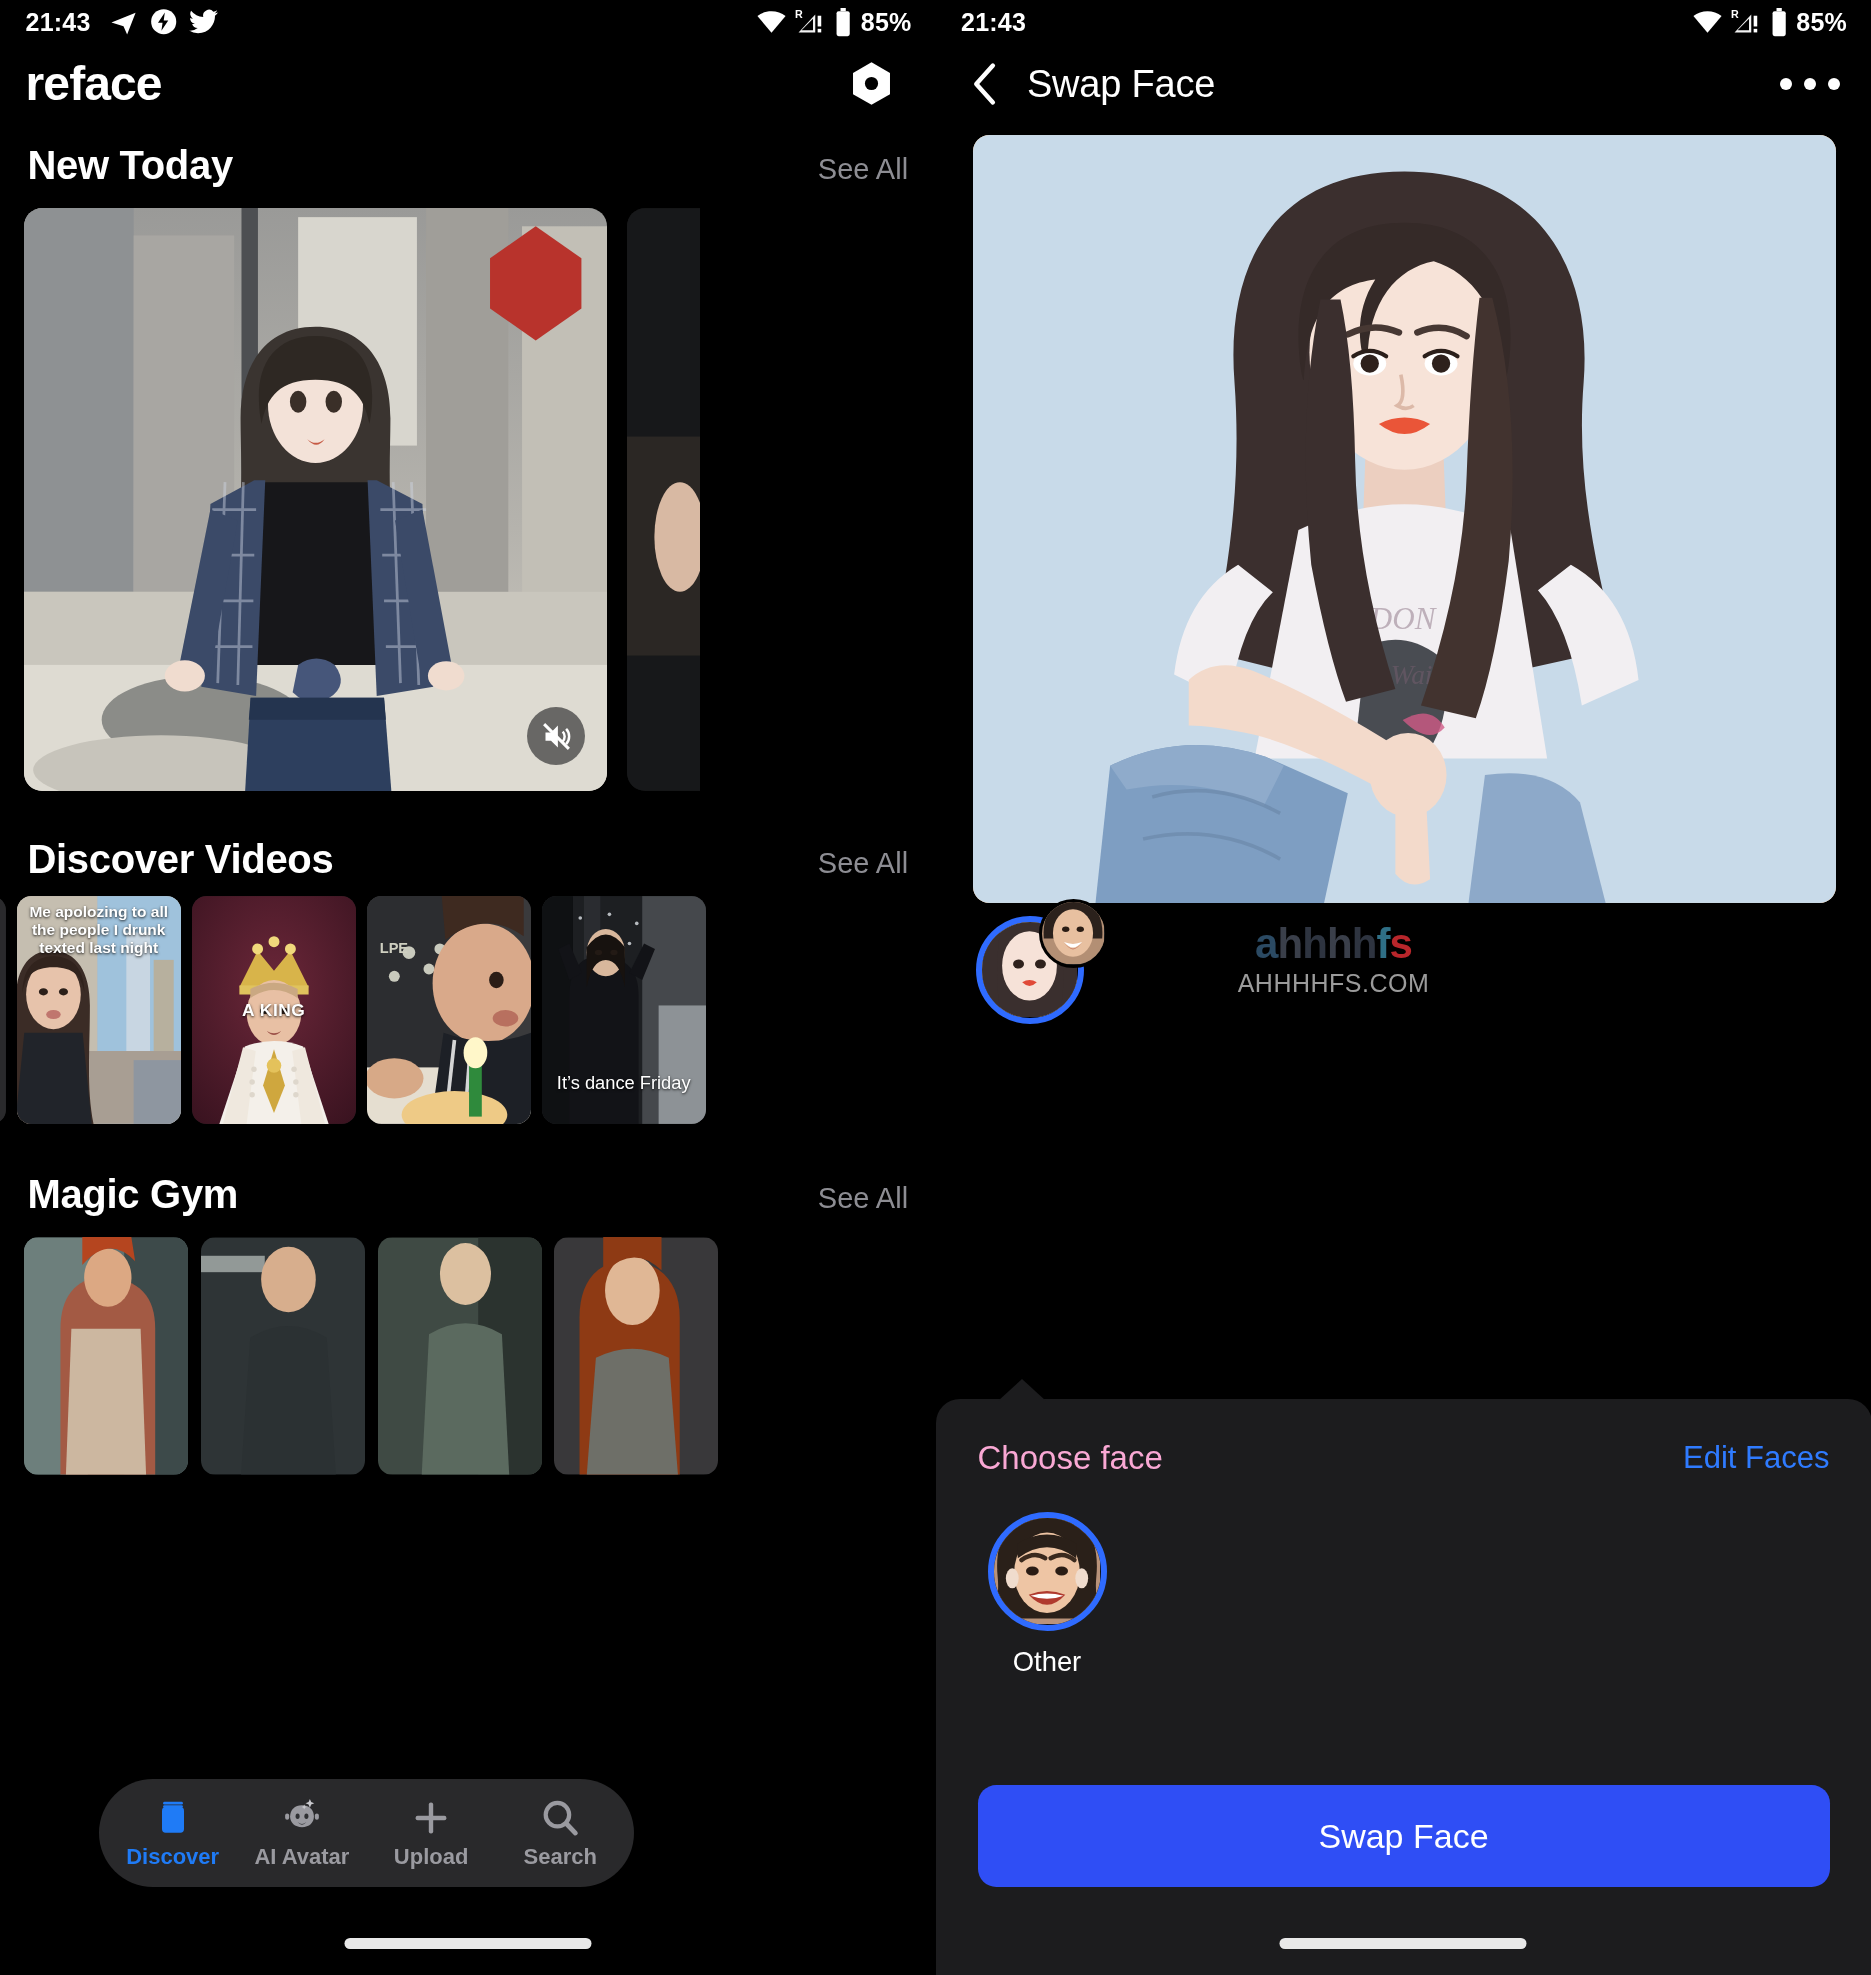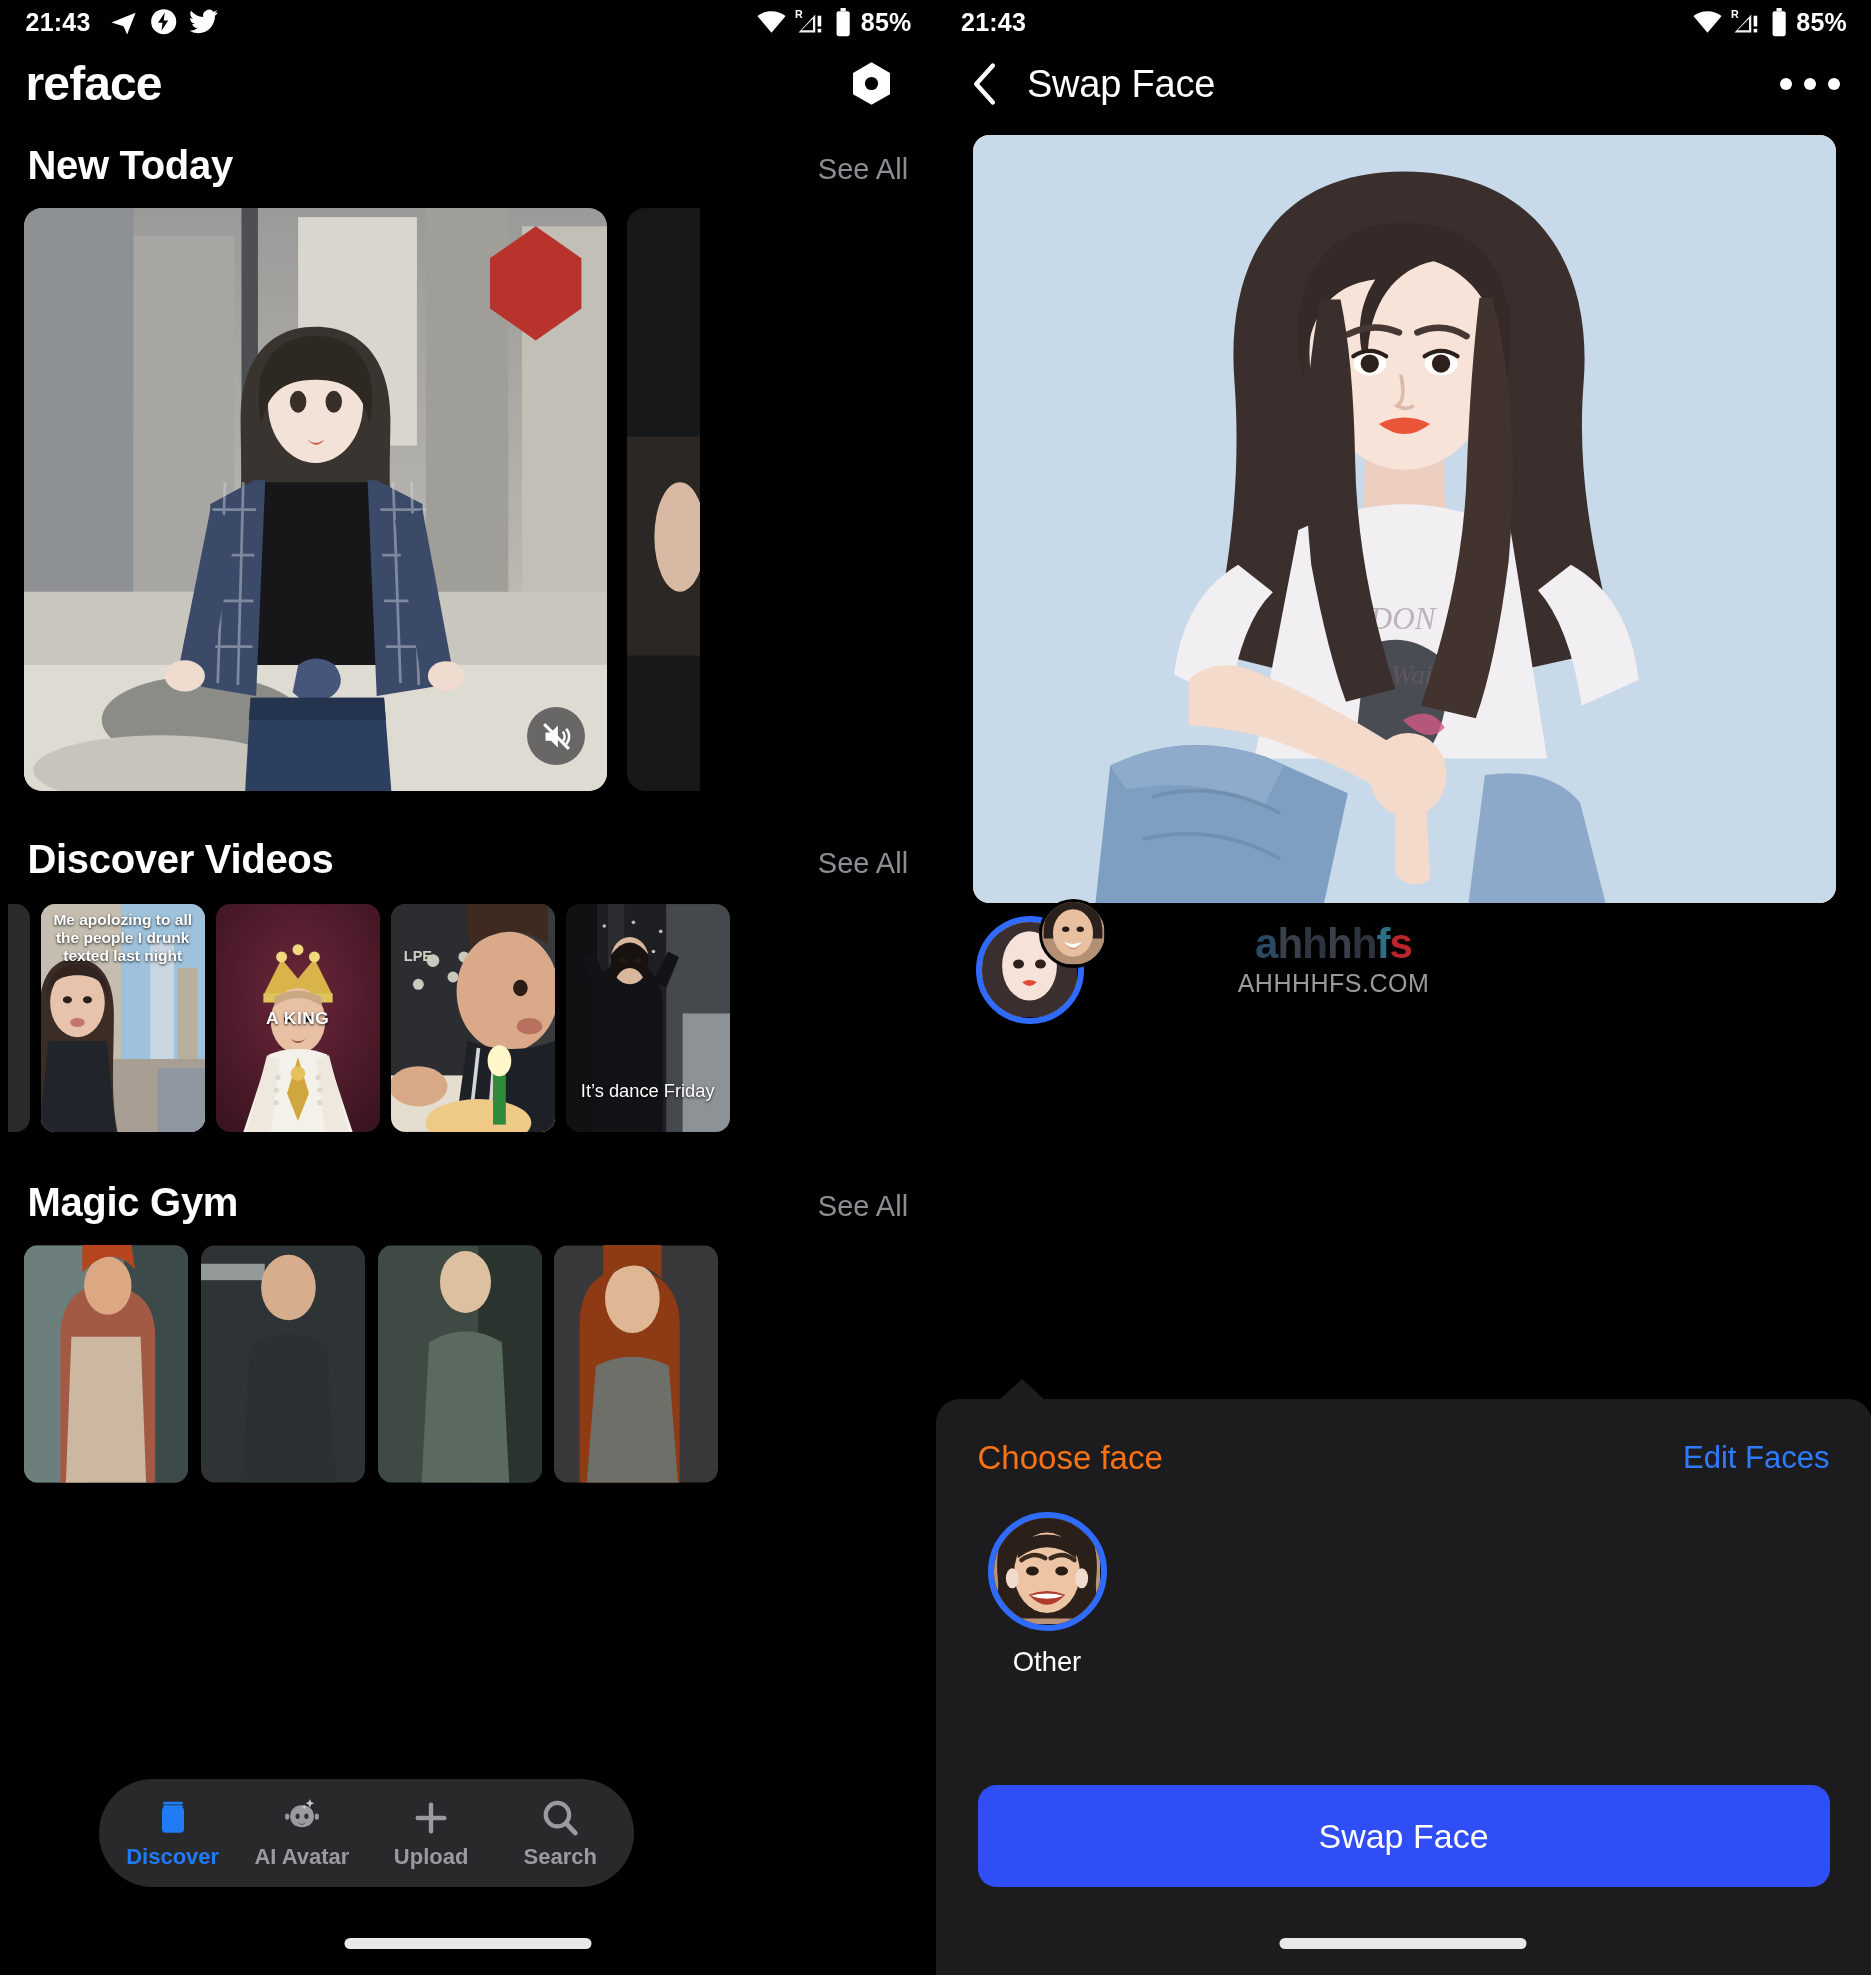--- a/index.html
+++ b/index.html
@@ -46,21 +46,21 @@
     width:583px; height:583px; border-radius:18.3px; overflow:hidden; position:relative; flex:none;
   }
   .hero-card2 { width:73px; height:583px; border-radius:18.3px 0 0 18.3px; overflow:hidden; flex:none; background:#141414;}
 
   .mute-badge {
     position:absolute; right:22px; bottom:25.6px;
     width:58px; height:58px; border-radius:50%;
     background:rgba(70,70,70,0.78); display:flex; align-items:center; justify-content:center;
   }
 
-  .thumb-row { display:flex; gap:11px; padding-left:26px; margin-top:22px; }
+  .thumb-row { display:flex; gap:11px; padding-left:2px; margin-top:14px; }
   .thumb {
     width:164px; height:228px; border-radius:14.6px; overflow:hidden; position:relative; flex:none;
     background:#1a1a1a;
   }
   .thumb.partial-left { width:22px; border-radius:0 14.6px 14.6px 0; margin-left:-18.3px;}
   .cap {
     position:absolute; left:5.5px; right:5.5px; text-align:center; color:#fff;
     font-size:15.5px; font-weight:600; line-height:1.15; text-shadow: 0 0.9px 2.7px rgba(0,0,0,.9);
   }
   .cap-top { top:7.3px; }
@@ -118,21 +118,21 @@
   .sheet {
     position:absolute; left:0; bottom:0; width:936px; height:576px;
     background:#1c1c1e; border-radius:24px 24px 0 0;
   }
   .sheet-notch {
     position:absolute; top:-20px; left:62px; width:0; height:0;
     border-left:24px solid transparent; border-right:24px solid transparent;
     border-bottom:22px solid #1c1c1e;
   }
   .sheet-head { display:flex; align-items:center; padding: 40px 42px 0 42px; }
-  .sheet-title { color:#f97316; font-size:33px; font-weight:400; }
+  .sheet-title { color:#f9a8d4; font-size:33px; font-weight:400; }
   .edit-faces { margin-left:auto; color:#2f7bff; font-size:31px; font-weight:400; }
 
   .faces-row { display:flex; gap:49px; padding: 35px 0 0 44px; }
   .face-item { width:135px; display:flex; flex-direction:column; align-items:center; gap:14.6px;}
   .face-circle-add {
     width:119px; height:119px; border-radius:50%; background:#3a3a3c;
     display:flex; align-items:center; justify-content:center;
   }
   .face-circle-sel {
     width:119px; height:119px; border-radius:50%; border:6.4px solid #2f6bff; overflow:hidden; background:#111;

